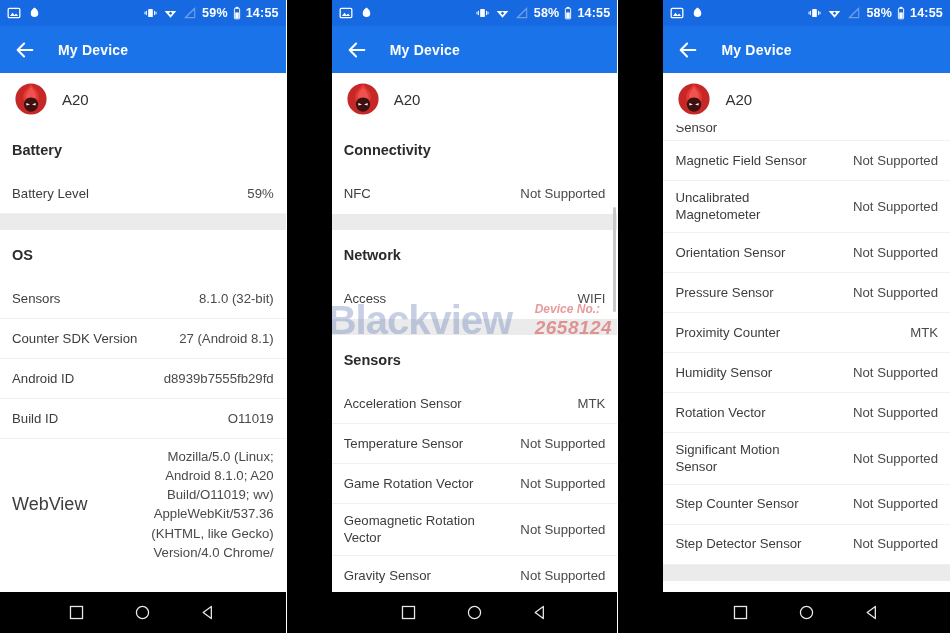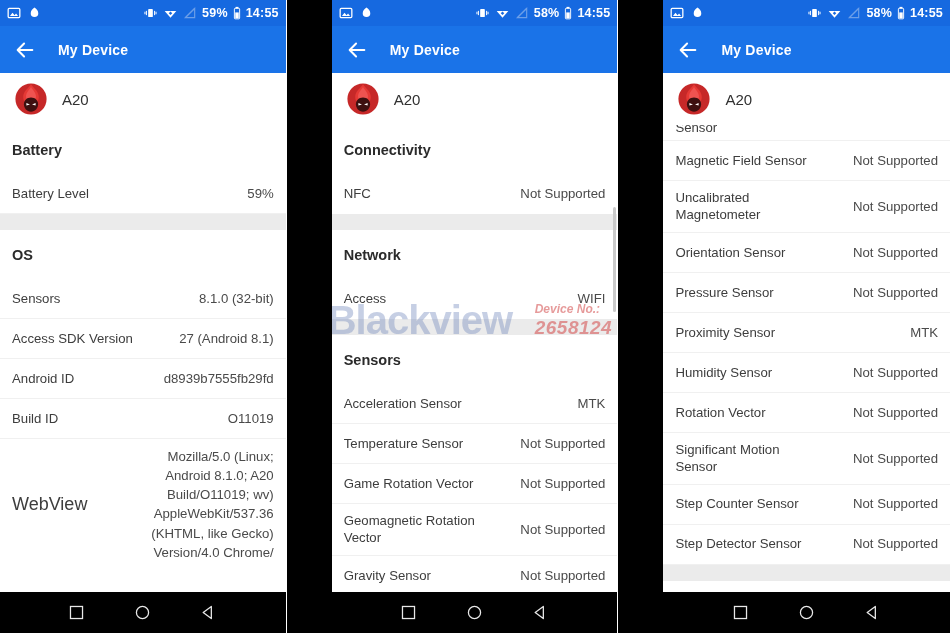--- a/index.html
+++ b/index.html
@@ -208,21 +208,21 @@
         <span class="row-label">Battery Level</span>
         <span class="row-value">59%</span>
       </div>
       <div class="section-gap"></div>
       <div class="section-title">OS</div>
       <div class="row">
         <span class="row-label">Sensors</span>
         <span class="row-value">8.1.0 (32-bit)</span>
       </div>
       <div class="row">
-        <span class="row-label">Access SDK Version</span>
+        <span class="row-label">Counter SDK Version</span>
         <span class="row-value">27 (Android 8.1)</span>
       </div>
       <div class="row">
         <span class="row-label">Android ID</span>
         <span class="row-value">d8939b7555fb29fd</span>
       </div>
       <div class="row">
         <span class="row-label">Build ID</span>
         <span class="row-value">O11019</span>
       </div>
@@ -429,21 +429,21 @@
       </div>
       <div class="row">
         <span class="row-label">Orientation Sensor</span>
         <span class="row-value">Not Supported</span>
       </div>
       <div class="row">
         <span class="row-label">Pressure Sensor</span>
         <span class="row-value">Not Supported</span>
       </div>
       <div class="row">
-        <span class="row-label">Proximity Sensor</span>
+        <span class="row-label">Proximity Counter</span>
         <span class="row-value">MTK</span>
       </div>
       <div class="row">
         <span class="row-label">Humidity Sensor</span>
         <span class="row-value">Not Supported</span>
       </div>
       <div class="row">
         <span class="row-label">Rotation Vector</span>
         <span class="row-value">Not Supported</span>
       </div>

